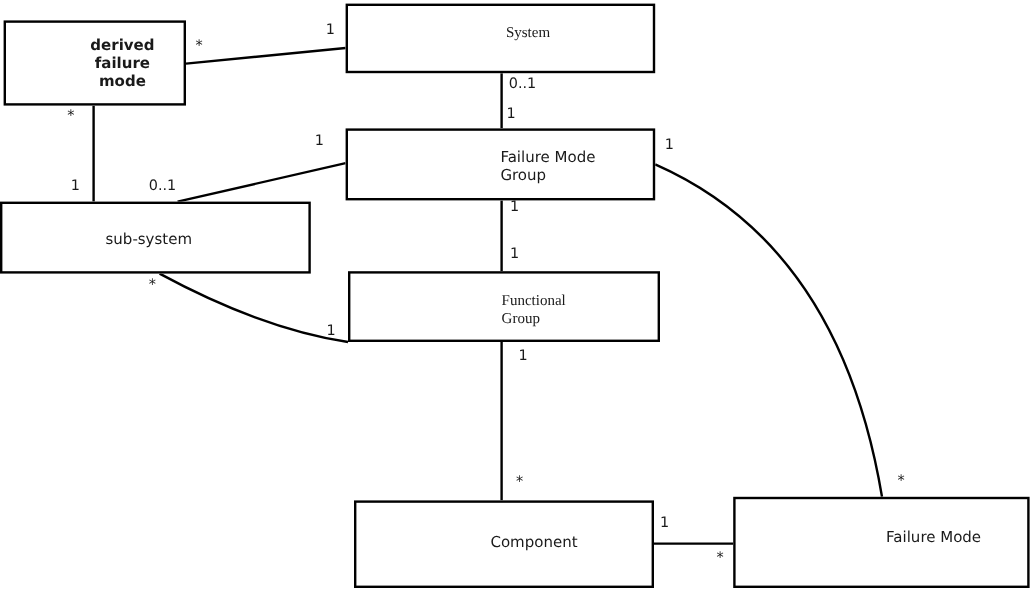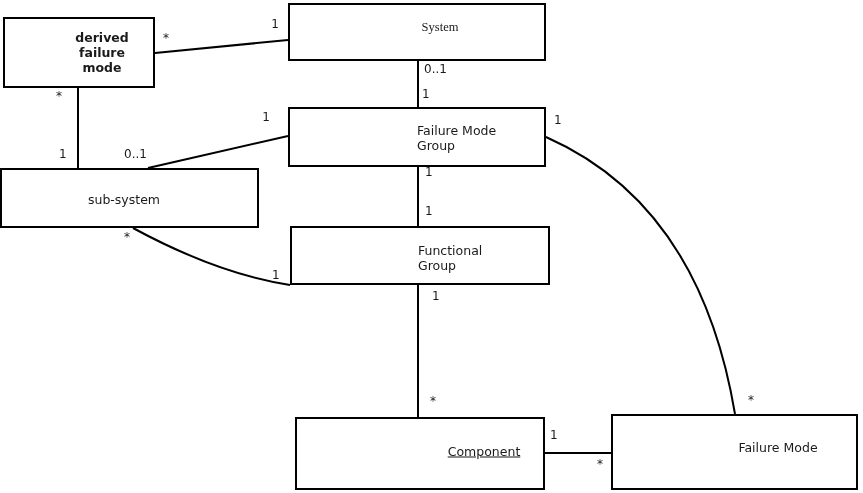--- a/index.html
+++ b/index.html
@@ -83,23 +83,23 @@
       <div class="node" style="left: 611px; top: 414px; width: 247px; height: 76px;"></div>
     </div>
   <div id="label-layer">
       <div class="node-label centered" style="left: 102px; top: 52px; font-weight: bold;">derived
 failure
 mode</div>
       <div class="node-label centered" style="left: 440px; top: 27px; font-family: Liberation Serif, serif;">System</div>
       <div class="node-label left-anchored" style="left: 417px; top: 138px;">Failure Mode
 Group</div>
       <div class="node-label centered" style="left: 124px; top: 199px;">sub-system</div>
-      <div class="node-label left-anchored" style="left: 418px; top: 258px;">Functional
+      <div class="node-label left-anchored" style="left: 418px; top: 258px; font-family: Liberation Serif, serif;">Functional
 Group</div>
-      <div class="node-label centered" style="left: 484px; top: 451px; text-decoration: underline;">Component</div>
+      <div class="node-label centered" style="left: 445px; top: 451px;">Component</div>
       <div class="node-label centered" style="left: 778px; top: 447px;">Failure Mode</div>
     </div>
   <div id="mult-layer">
       <div class="mult" style="left: 163px; top: 32px;">*</div>
       <div class="mult" style="left: 279px; top: 18px; transform: translateX(-100%);">1</div>
       <div class="mult" style="left: 424px; top: 63px;">0..1</div>
       <div class="mult" style="left: 422px; top: 88px;">1</div>
       <div class="mult" style="left: 56px; top: 90px;">*</div>
       <div class="mult" style="left: 59px; top: 148px;">1</div>
       <div class="mult" style="left: 124px; top: 148px;">0..1</div>

